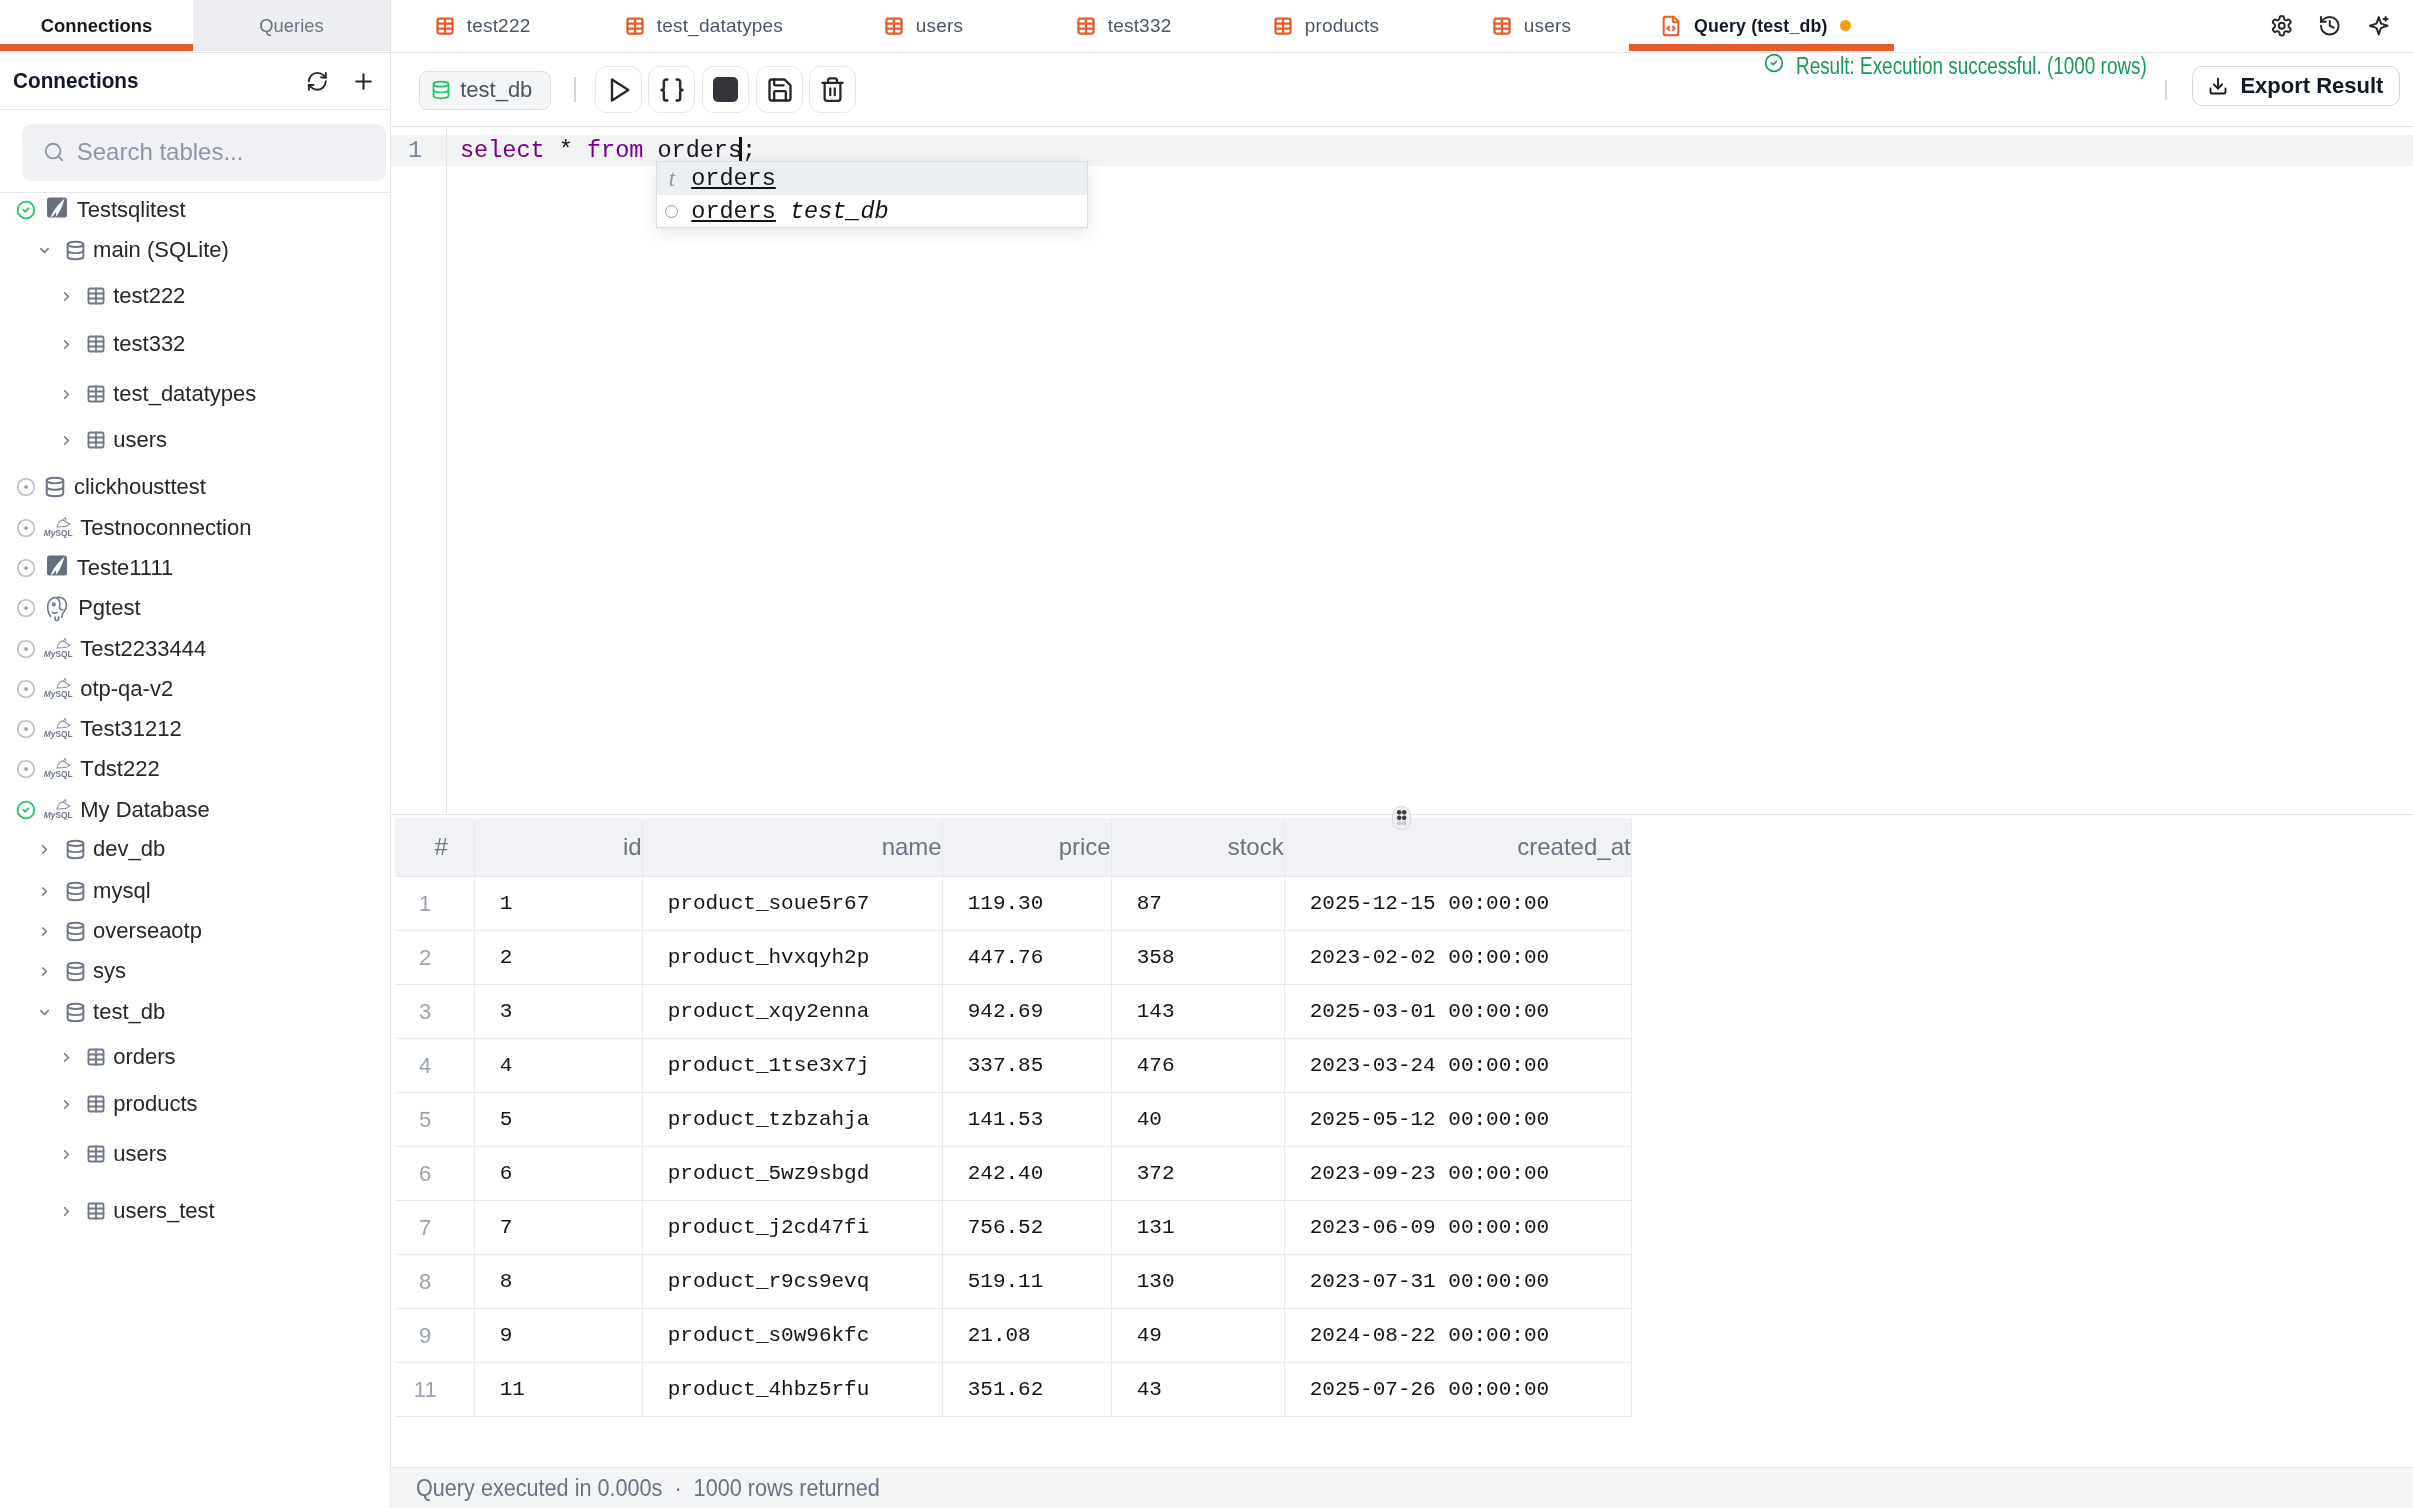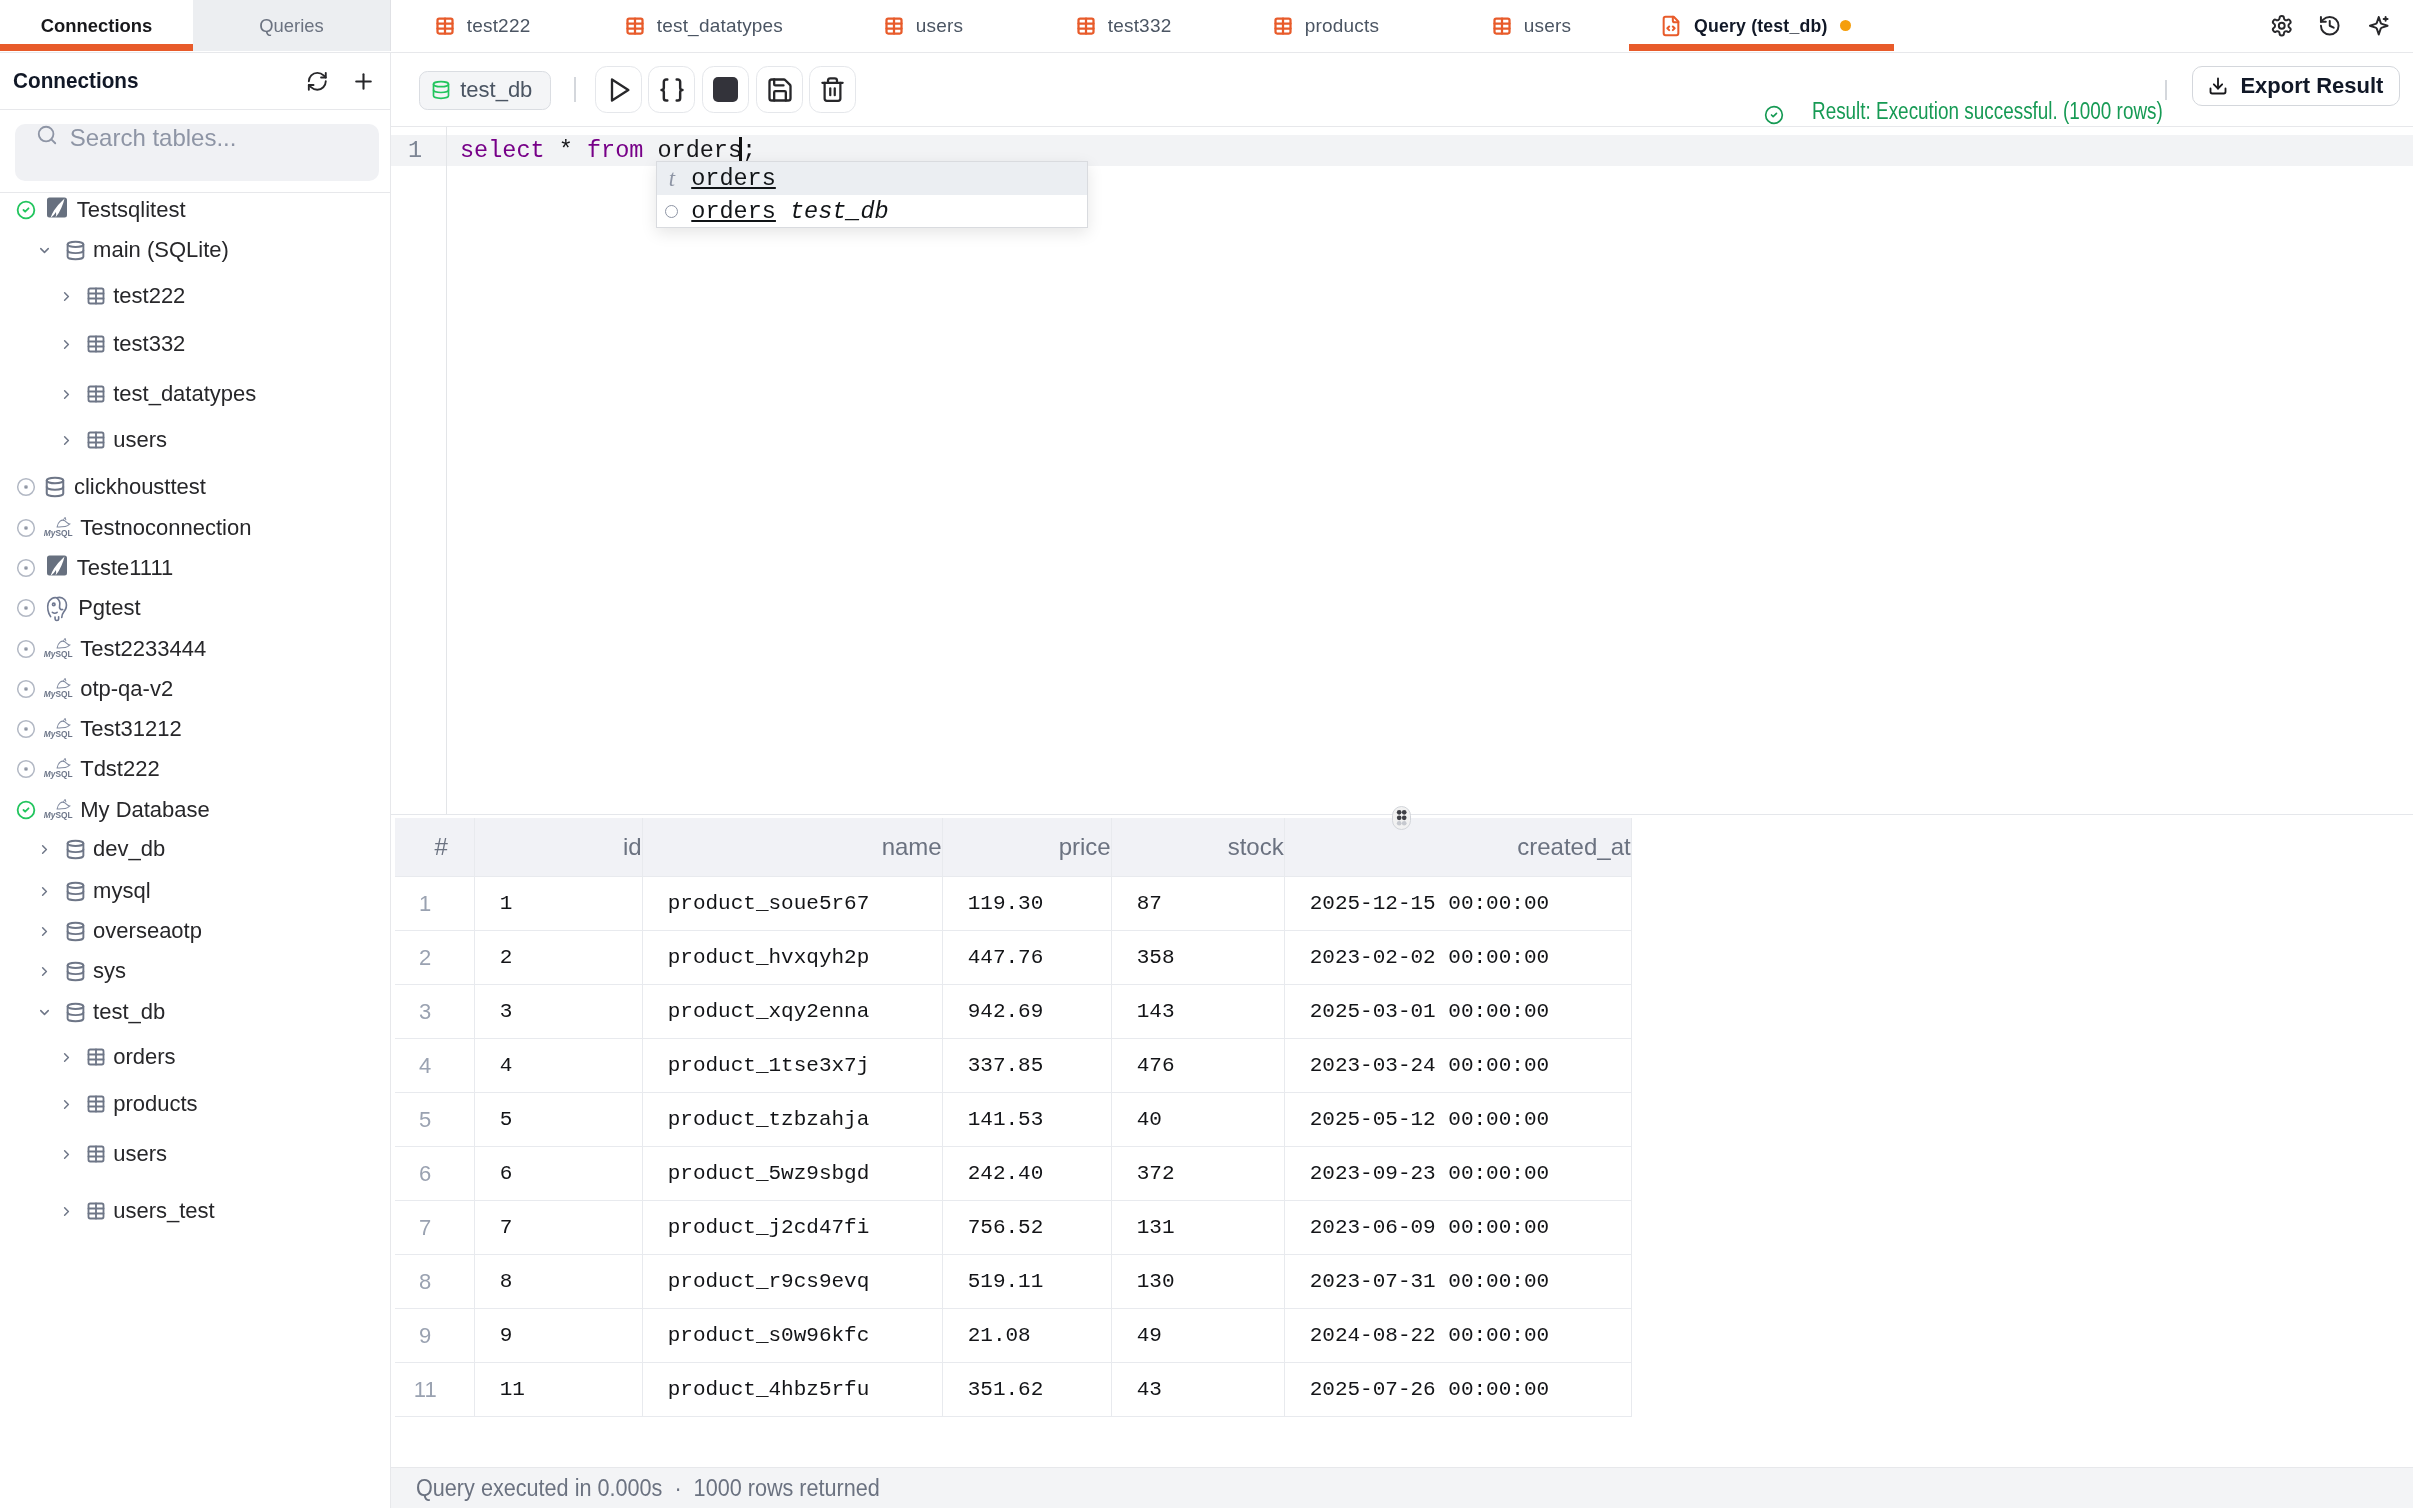--- a/index.html
+++ b/index.html
@@ -18,33 +18,33 @@
 .mtab .underline { position:absolute; left:0; bottom:0; width:100%; height:7.5px; background:#e85b2a; }
 .mtab .dot { width:11px; height:11px; border-radius:50%; background:#f59e0b; margin-left:11.7px; }
 #topicons { position:absolute; top:0; right:0; height:51px; display:flex; align-items:center; gap:25px; padding-right:22.6px; }
 
 
 #sidebar { position:absolute; left:0; top:53px; width:391px; height:1456px; background:#fff; border-right:1.7px solid #e7e8eb; }
 #sb-head { position:absolute; left:0; top:0; width:390px; height:57px; border-bottom:1.7px solid #e7e8eb; display:flex; align-items:center; }
 #sb-head .title { font-size:22.6px; font-weight:700; color:#111827; margin-left:12.6px; }
 #sb-head .icons { margin-left:auto; display:flex; align-items:center; gap:22px; padding-right:14.2px; }
 #sb-search { position:absolute; left:0; top:59px; width:390px; height:81px; border-bottom:1.7px solid #e7e8eb; }
-#sb-search .box { position:absolute; left:15px; top:11.7px; width:364px; height:57px; background:#f0f1f4; border-radius:10px; display:flex; align-items:flex-start; }
+#sb-search .box { position:absolute; left:22px; top:11.7px; width:364px; height:57px; background:#f0f1f4; border-radius:10px; display:flex; align-items:center; }
 #sb-search .box svg { margin-left:21px; }
 #sb-search .box span { margin-left:11.7px; font-size:24px; color:#8e95a5; }
 .trow { position:absolute; left:0; height:40px; display:flex; align-items:center; font-size:22px; color:#27272a; white-space:nowrap; }
 
 
 #toolbar { position:absolute; left:391px; top:53px; width:2022px; height:74px; background:#fff; border-bottom:1.7px solid #e7e8eb; }
 #chip { position:absolute; left:28px; top:17.6px; width:132px; height:39px; border:1.7px solid #dadde2; background:#f4f5f7; border-radius:8.4px; display:flex; align-items:center; }
 #chip svg { margin-left:11px; }
 #chip span { margin-left:9.2px; font-size:22px; color:#4b5563; }
 #tsep { position:absolute; left:183px; top:23.5px; width:1.7px; height:25px; background:#d4d7dc; }
 .tbtn { position:absolute; top:13.4px; width:47px; height:47px; border:1.7px solid #e5e7eb; border-radius:11.7px; background:#fff; display:flex; align-items:center; justify-content:center; }
-#result { position:absolute; left:1373px; top:0; height:72px; display:flex; align-items:flex-end; gap:28px; color:#169a54; font-size:23.5px; font-weight:500; }
+#result { position:absolute; left:1373px; top:0; height:72px; display:flex; align-items:flex-start; gap:12px; color:#169a54; font-size:23.5px; font-weight:500; }
 #rsep { position:absolute; left:1774px; top:27px; width:1.7px; height:20px; background:#d4d7dc; }
 #export { position:absolute; right:13.4px; top:12.6px; width:208px; height:40px; border:1.7px solid #d4d7dc; border-radius:10px; background:#fff; display:flex; align-items:center; justify-content:center; gap:12.6px; font-size:22px; font-weight:600; color:#111827; }
 
 
 #editor { position:absolute; left:391px; top:127px; width:2022px; height:687px; background:#fff; }
 #gutterline { position:absolute; left:55px; top:0; width:0.8px; height:687px; background:#e3e5e8; }
 #activeline { position:absolute; left:0; top:7.5px; width:2022px; height:31px; background:#f2f3f5; }
 #lnum { position:absolute; left:0; top:7.5px; width:31px; height:31px; display:flex; align-items:center; justify-content:flex-end; font-family:"Liberation Mono", monospace; font-size:23.5px; color:#7d8594; }
 #codeline { position:absolute; left:69px; top:7.5px; height:31px; display:flex; align-items:center; font-family:"Liberation Mono", monospace; font-size:23.5px; color:#16161a; white-space:pre; }
 .kw { color:#770088; }

